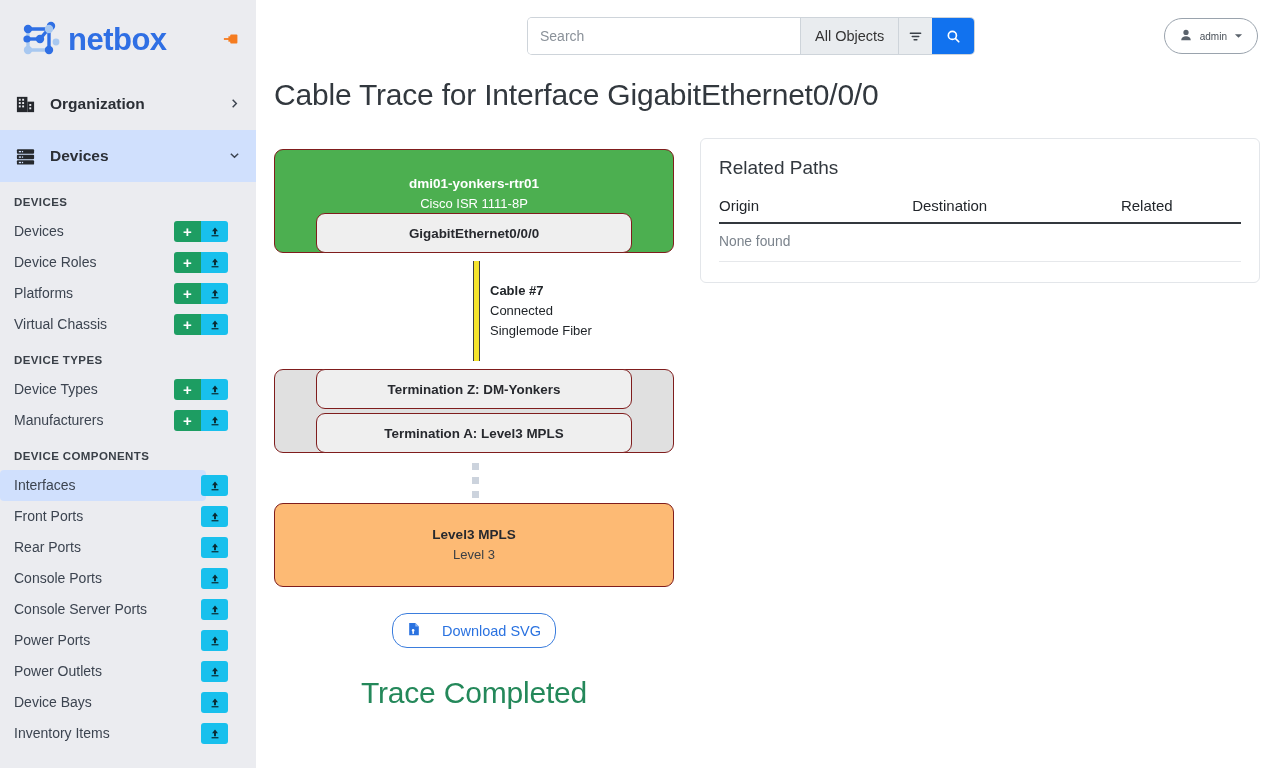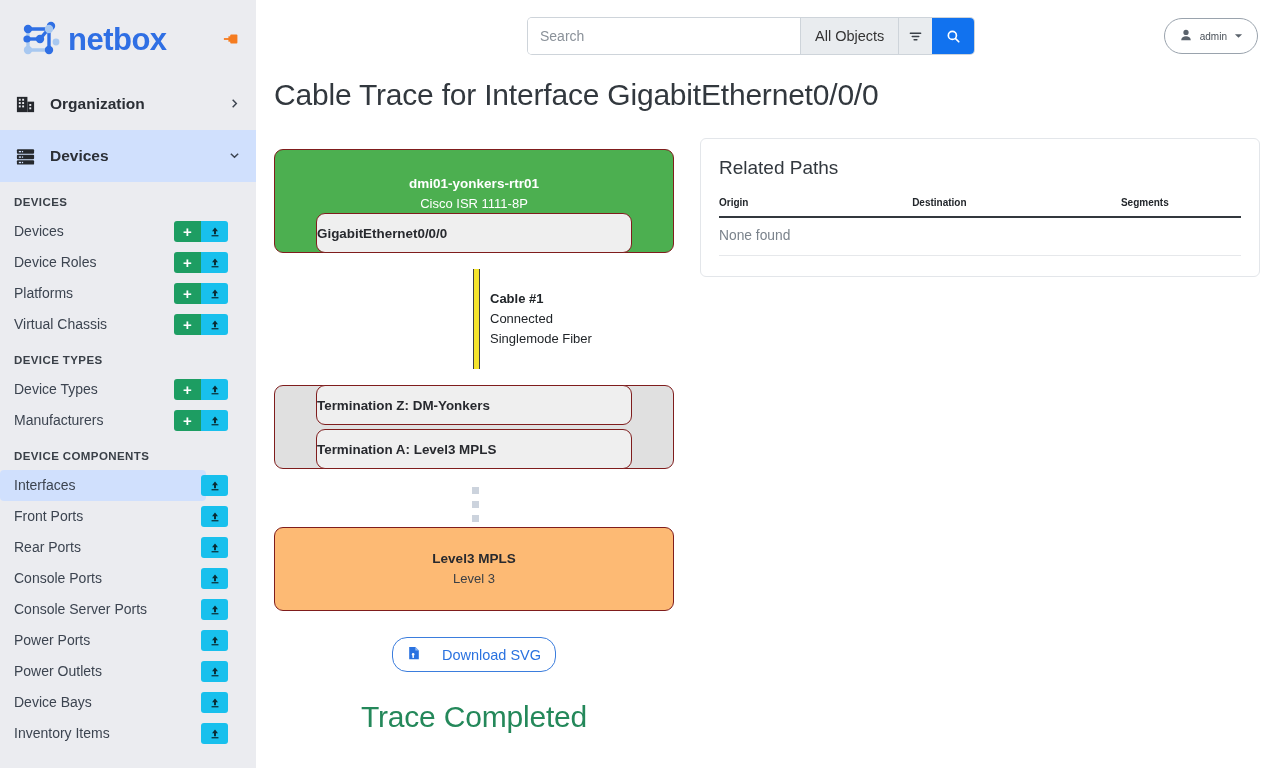--- a/index.html
+++ b/index.html
@@ -176,22 +176,22 @@
     padding-top: 24px;
     color: #ffffff;
   }
   .node-dev .n-title { font-size: 13.5px; font-weight: 700; line-height: 20px; }
   .node-dev .n-sub   { font-size: 13px; font-weight: 400; line-height: 20px; }
 
   .node-term {
     background: #efefef;
     height: 40px;
     width: 316px;
-    margin: 16px auto;
-    display: flex; align-items: center; 
+    margin: 8px auto;
+    display: flex; align-items: center; justify-content: center;
     font-size: 13.4px; font-weight: 700; color: #27292e;
   }
   .node-circuit {
     background: #e0e0e0;
     height: 84px;
     display: flex; flex-direction: column; align-items: center; justify-content: center;
     color: #27292e;
   }
   .node-circuit .n-title { font-size: 13.5px; font-weight: 700; line-height: 20px; }
   .node-circuit .n-sub { font-size: 13px; font-weight: 400; color: #3c4045; line-height: 20px; }
@@ -268,22 +268,22 @@
   .card {
     border: 1px solid #e3e6ea;
     border-radius: 6px;
     background: #fff;
     padding: 18px 18px 20px 18px;
   }
   .card-title { font-size: 19px; font-weight: 400; color: #32383e; padding-bottom: 14px; }
   table.paths { width: 100%; border-collapse: collapse; }
   table.paths th {
     text-align: left;
-    font-size: 10px;
-    font-weight: 700;
+    font-size: 15px;
+    font-weight: 400;
     color: #22262b;
     padding: 4px 0 8px 0;
     border-bottom: 2px solid #32383e;
   }
   table.paths td {
     font-size: 13.8px;
     color: #7b838c;
     padding: 10px 0 12px 0;
     border-bottom: 1px solid #e6e8eb;
   }
@@ -600,21 +600,21 @@
         <div class="n-sub">DM-Yonkers / Comms closet</div>
       </div>
 
       <div class="node node-term ov-iface">
         <span>GigabitEthernet0/0/0</span>
       </div>
 
       <div class="cable-run">
         <div class="cable-line"></div>
         <div class="cable-label">
-          <div class="cl-title">Cable #1</div>
+          <div class="cl-title">Cable #7</div>
           <div class="cl-line">Connected</div>
           <div class="cl-line">Singlemode Fiber</div>
         </div>
       </div>
 
       <div class="node node-term ov-termZ">
         <span>Termination Z: DM-Yonkers</span>
       </div>
 
       <div class="node node-circuit">
@@ -653,21 +653,21 @@
     </div>
 
     <div class="side-col">
       <div class="card">
         <div class="card-title">Related Paths</div>
         <table class="paths">
           <thead>
             <tr>
               <th style="width:37%">Origin</th>
               <th style="width:40%">Destination</th>
-              <th>Segments</th>
+              <th>Related</th>
             </tr>
           </thead>
           <tbody>
             <tr>
               <td colspan="3">None found</td>
             </tr>
           </tbody>
         </table>
       </div>
     </div>

